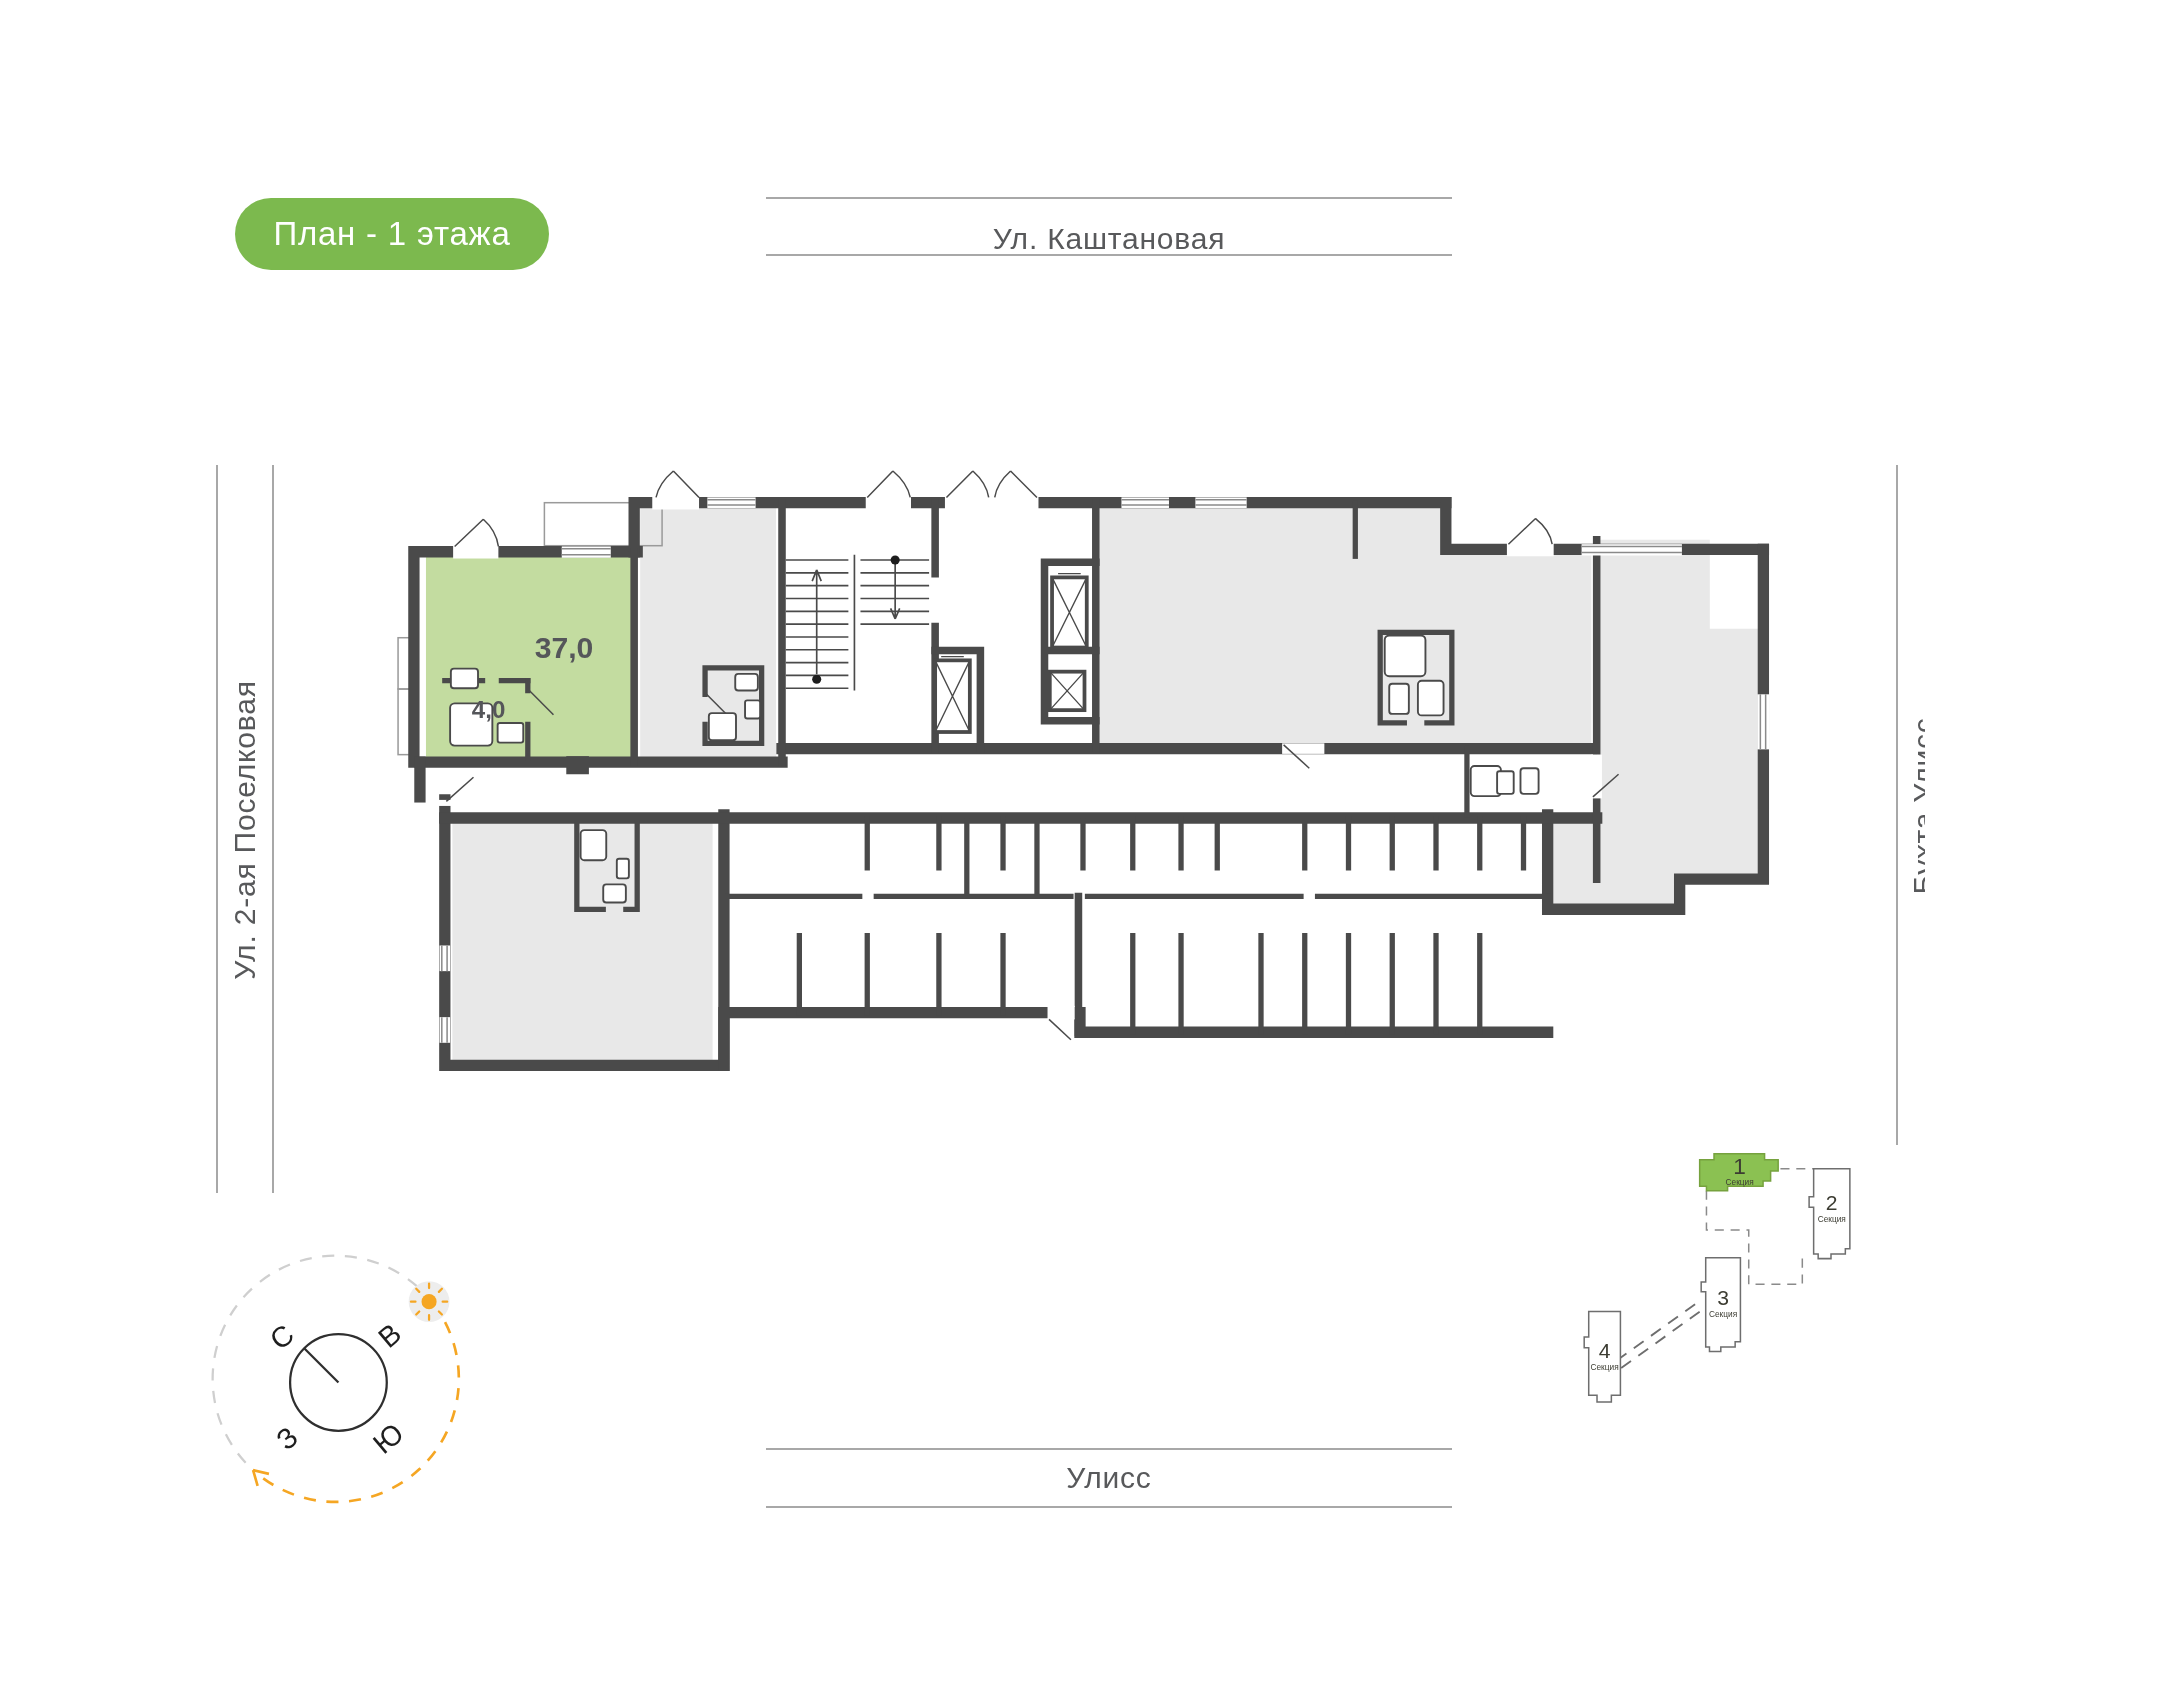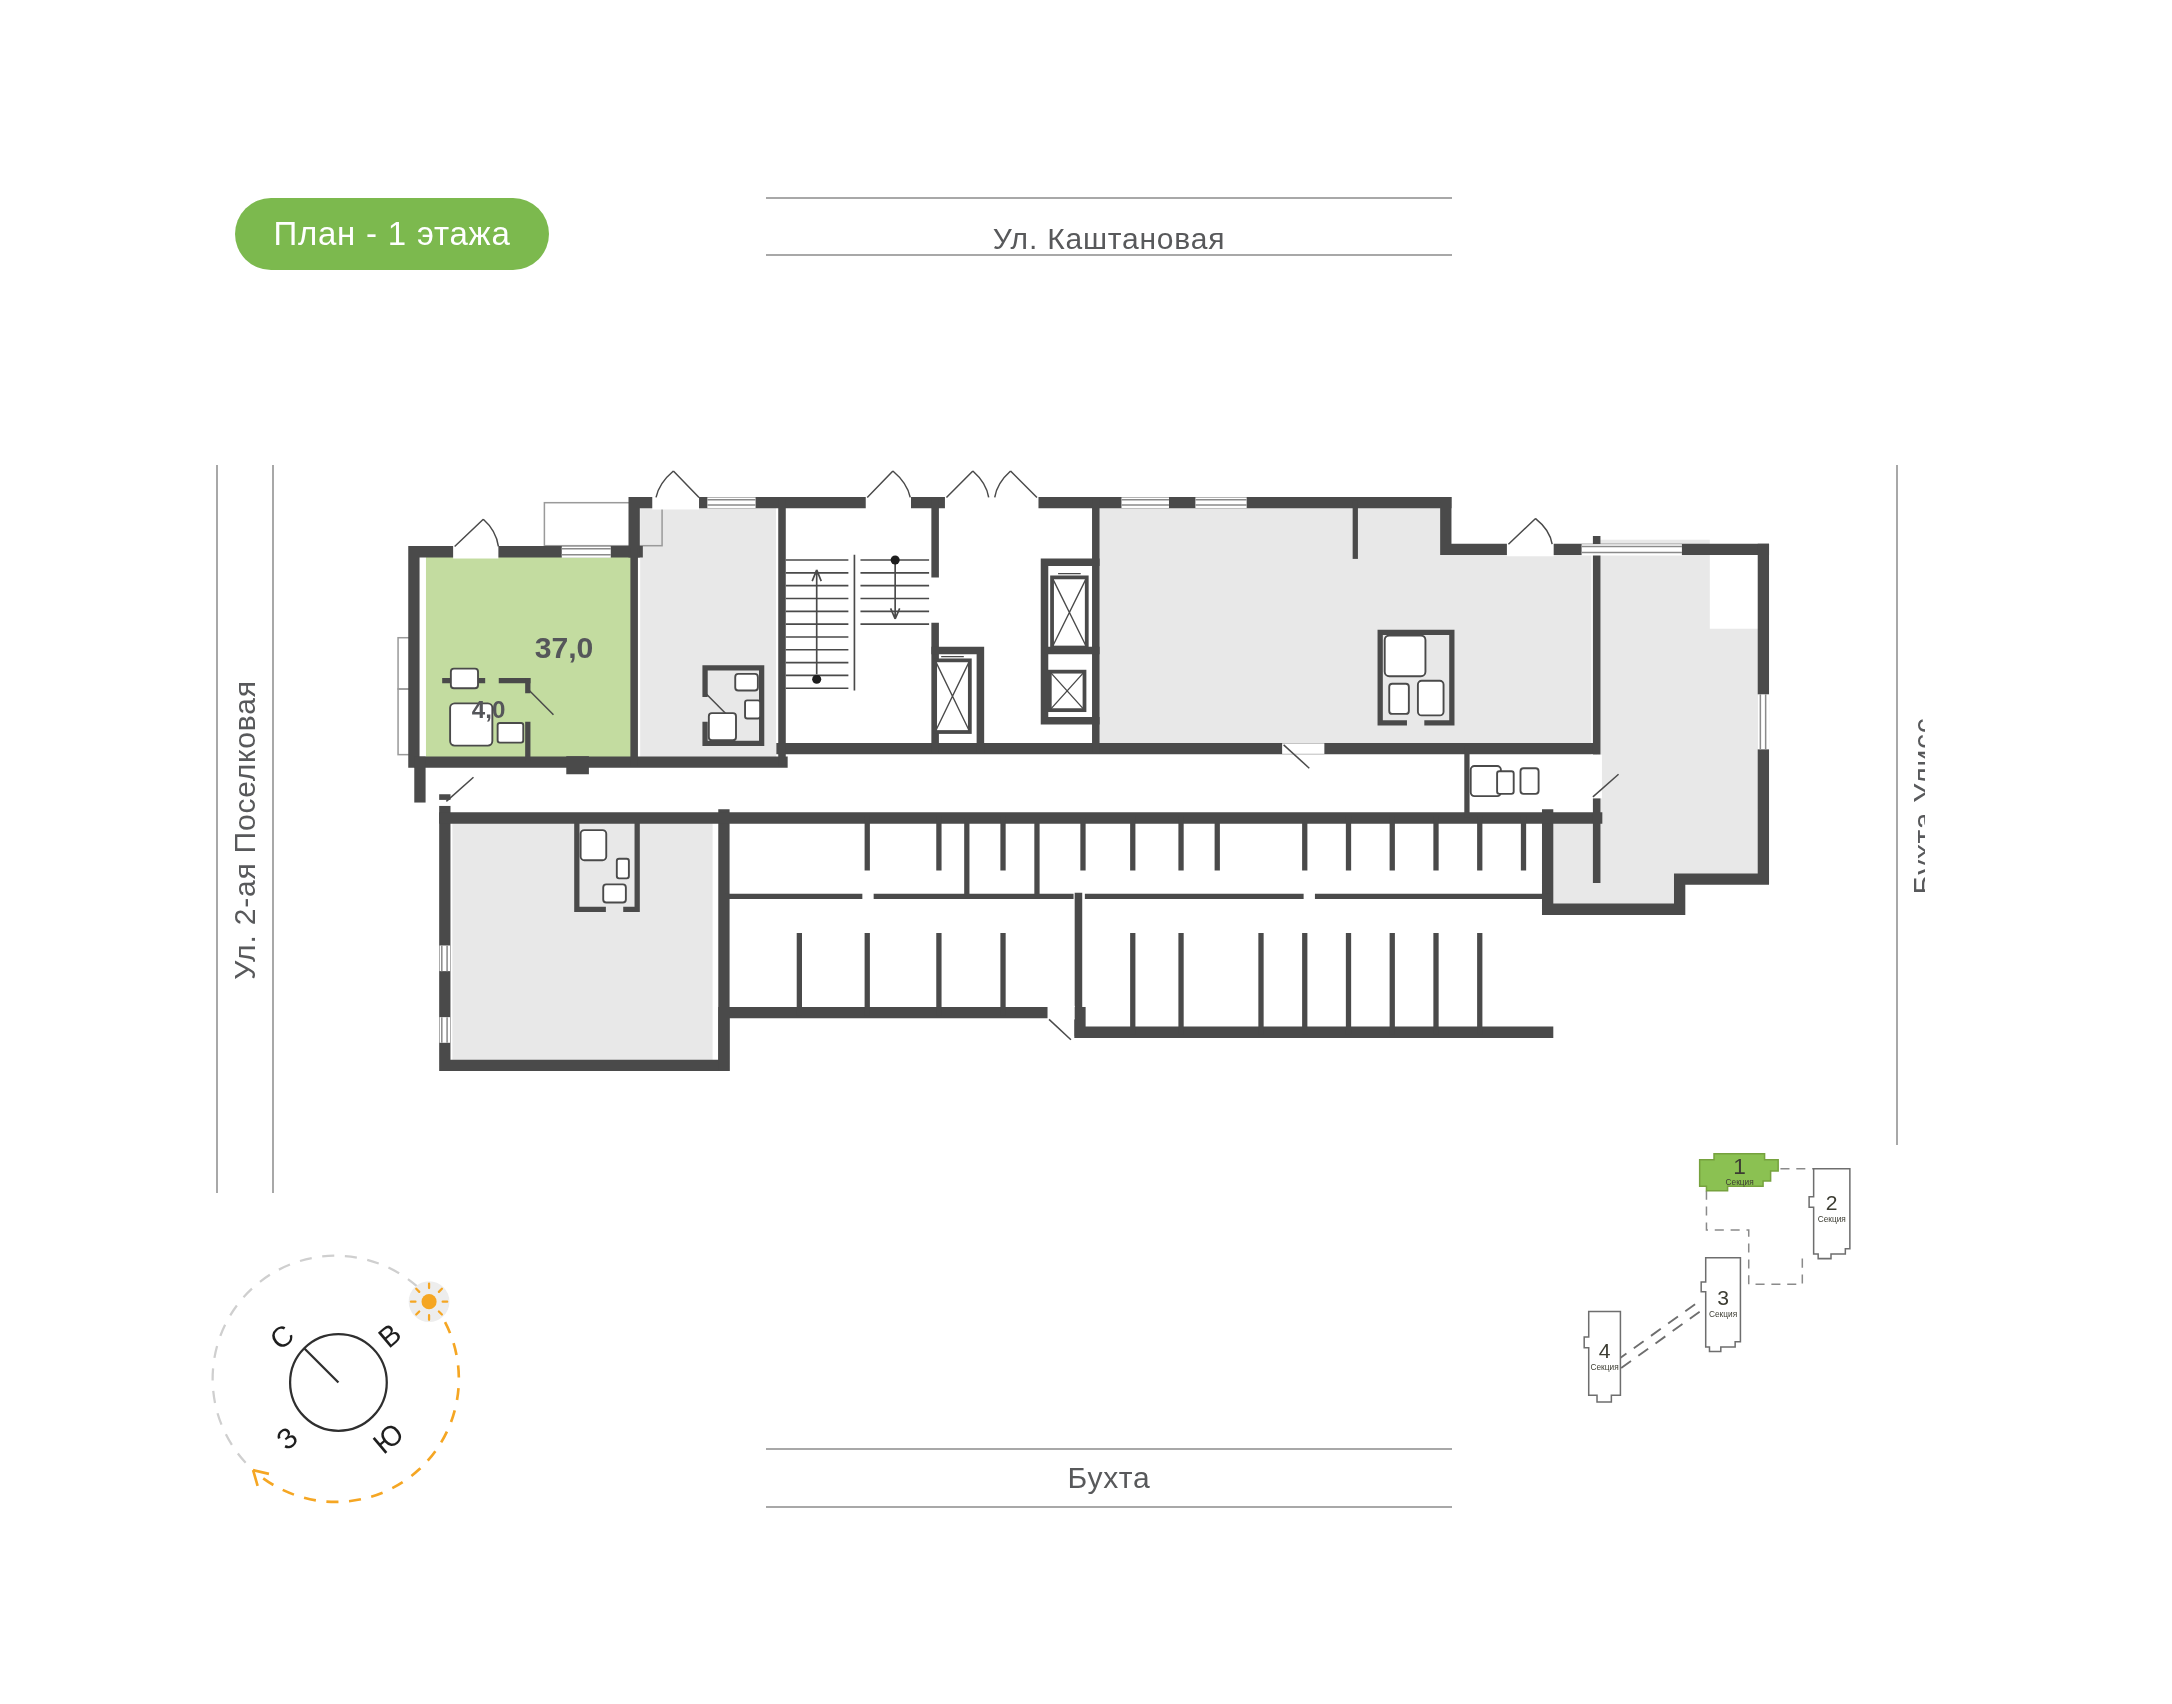--- a/index.html
+++ b/index.html
@@ -22,21 +22,21 @@
 
 <div id="stage">
 
   <div class="badge">План - 1 этажа</div>
 
   <div class="street-line" style="left:766px;top:197px;width:686px;height:2.3px;"></div>
   <div class="street-label h" style="left:766px;top:222px;">Ул. Каштановая</div>
   <div class="street-line" style="left:766px;top:254px;width:686px;height:2.3px;"></div>
 
   <div class="street-line" style="left:766px;top:1448px;width:686px;height:2.3px;"></div>
-  <div class="street-label h" style="left:766px;top:1461px;">Бухта</div>
+  <div class="street-label h" style="left:766px;top:1461px;">Улисс</div>
   <div class="street-line" style="left:766px;top:1506px;width:686px;height:2.3px;"></div>
 
   <div class="street-line" style="left:216px;top:465px;width:2.3px;height:728px;"></div>
   <div class="street-label v" style="left:245px;top:830px;">Ул. 2-ая Поселковая</div>
   <div class="street-line" style="left:272px;top:465px;width:2.3px;height:728px;"></div>
 
   <div class="street-line" style="left:1896px;top:465px;width:2.3px;height:680px;"></div>
   <div class="street-label v" style="left:1924px;top:806px;">Бухта Улисс</div>
   <div class="street-line" style="left:1951px;top:465px;width:2.3px;height:680px;"></div>
 

